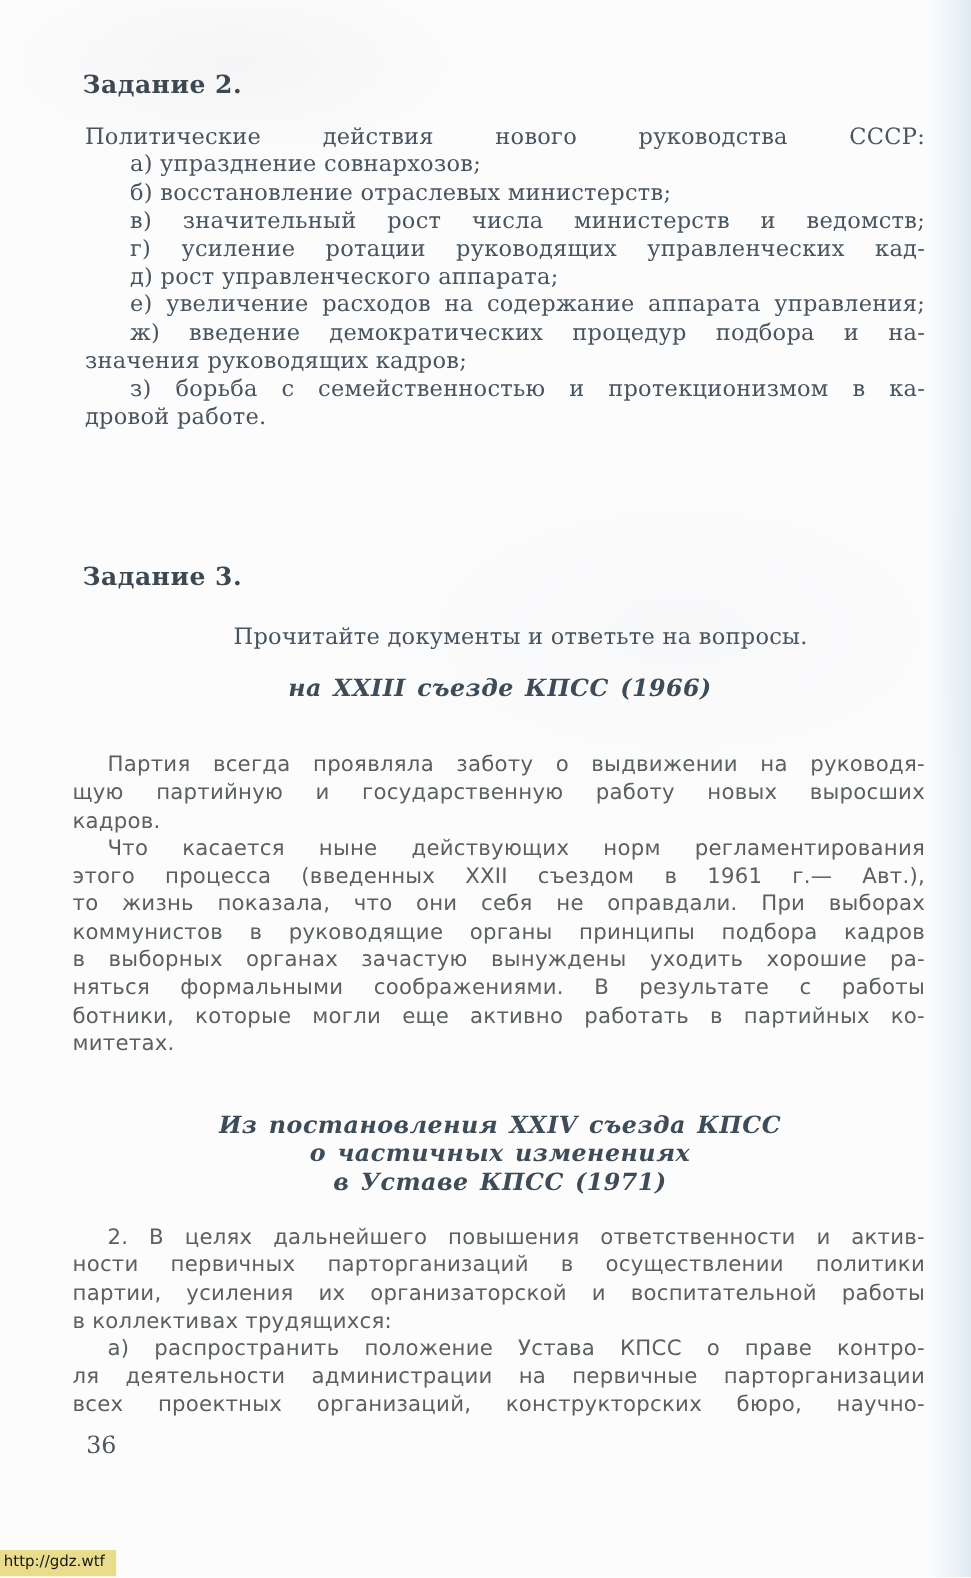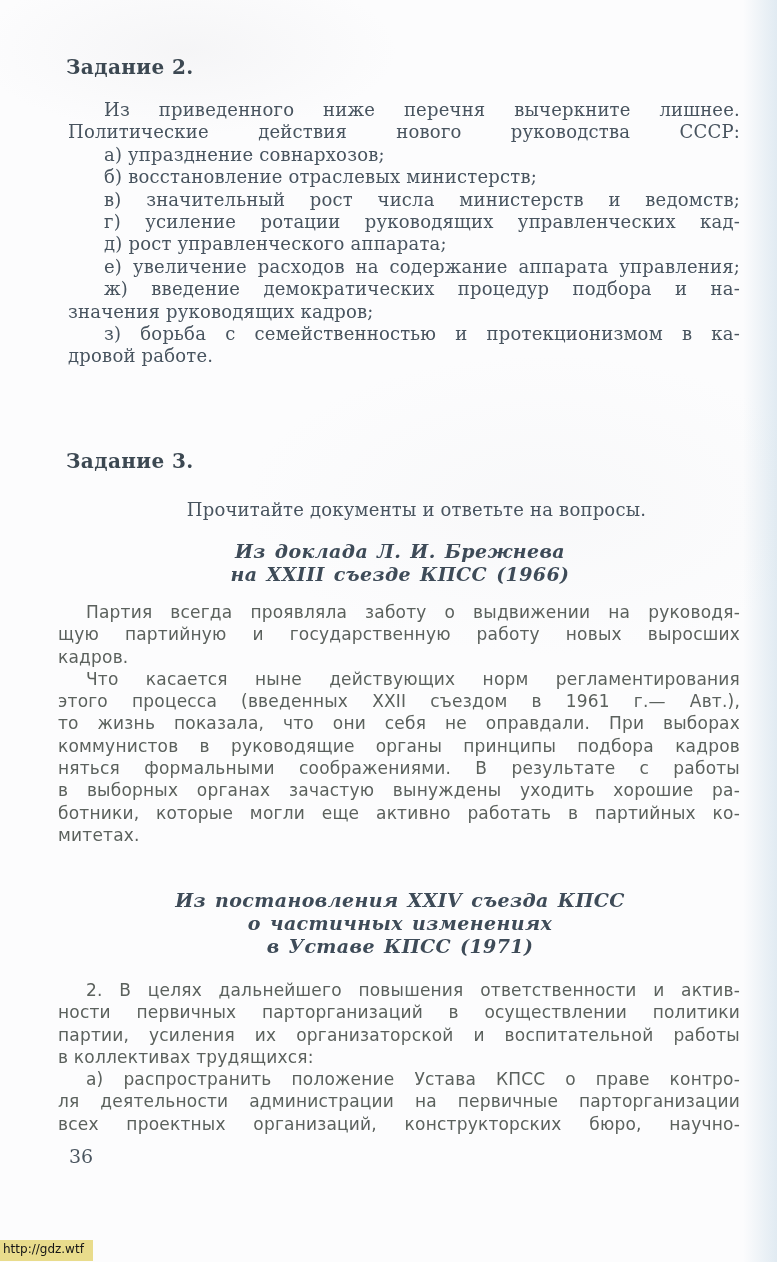--- a/index.html
+++ b/index.html
@@ -59,55 +59,53 @@
   }
 </style>
 </head>
 <body>
 
 <div class="page">
 
   <div class="sec task-title" id="t2-title">Задание 2.</div>
 
   <div class="sec serif-body" id="t2-body">
-      <div class="tl ind just">Из приведенного ниже перечня вычеркните лишнее.</div>
       <div class="tl just">Политические действия нового руководства СССР:</div>
       <div class="tl ind">а) упразднение совнархозов;</div>
       <div class="tl ind">б) восстановление отраслевых министерств;</div>
       <div class="tl ind just">в) значительный рост числа министерств и ведомств;</div>
       <div class="tl ind just">г) усиление ротации руководящих управленческих кад-</div>
       <div class="tl ind">д) рост управленческого аппарата;</div>
       <div class="tl ind just">е) увеличение расходов на содержание аппарата управления;</div>
       <div class="tl ind just">ж) введение демократических процедур подбора и на-</div>
       <div class="tl">значения руководящих кадров;</div>
       <div class="tl ind just">з) борьба с семейственностью и протекционизмом в ка-</div>
       <div class="tl">дровой работе.</div>
     </div>
 
   <div class="sec task-title" id="t3-title">Задание 3.</div>
 
   <div class="sec serif-body" id="t3-intro">
       <div class="tl ind">Прочитайте документы и ответьте на вопросы.</div>
     </div>
 
   <div class="sec doc-head" id="d1-head">
-      <div class="tl">Из доклада Л. И. Брежнева</div>
       <div class="tl">на XXIII съезде КПСС (1966)</div>
     </div>
 
   <div class="sec sans-body" id="d1-body">
       <div class="tl ind just">Партия всегда проявляла заботу о выдвижении на руководя-</div>
       <div class="tl just">щую партийную и государственную работу новых выросших</div>
       <div class="tl">кадров.</div>
       <div class="tl ind just">Что касается ныне действующих норм регламентирования</div>
       <div class="tl just">этого процесса (введенных XXII съездом в 1961 г.— Авт.),</div>
       <div class="tl just">то жизнь показала, что они себя не оправдали. При выборах</div>
       <div class="tl just">коммунистов в руководящие органы принципы подбора кадров</div>
+      <div class="tl just">в выборных органах зачастую вынуждены уходить хорошие ра-</div>
       <div class="tl just">няться формальными соображениями. В результате с работы</div>
-      <div class="tl just">в выборных органах зачастую вынуждены уходить хорошие ра-</div>
       <div class="tl just">ботники, которые могли еще активно работать в партийных ко-</div>
       <div class="tl">митетах.</div>
     </div>
 
   <div class="sec doc-head" id="d2-head">
       <div class="tl">Из постановления XXIV съезда КПСС</div>
       <div class="tl">о частичных изменениях</div>
       <div class="tl">в Уставе КПСС (1971)</div>
     </div>
 

